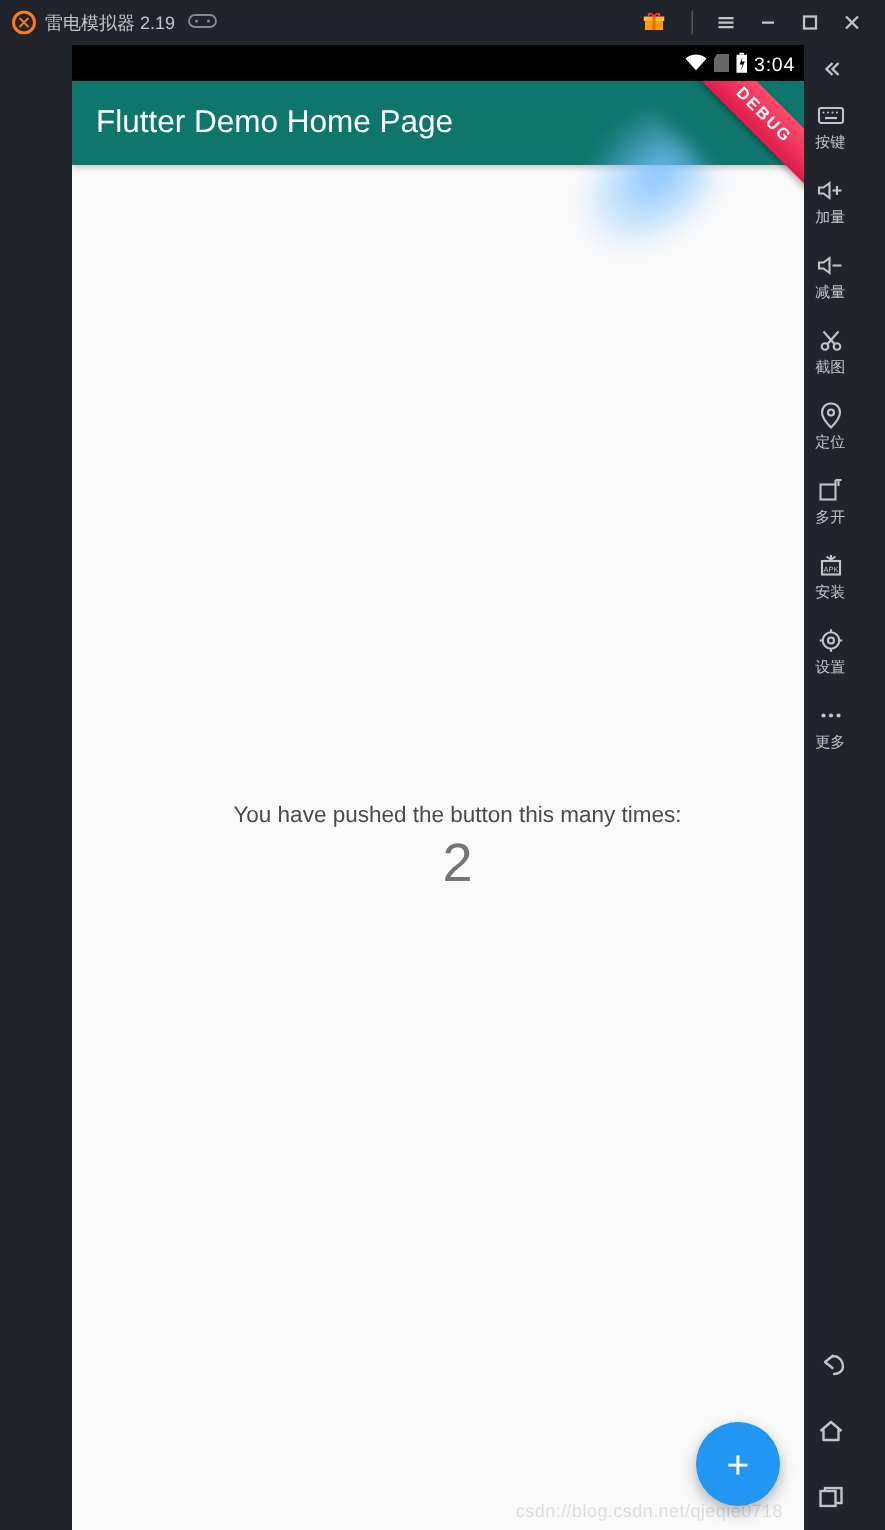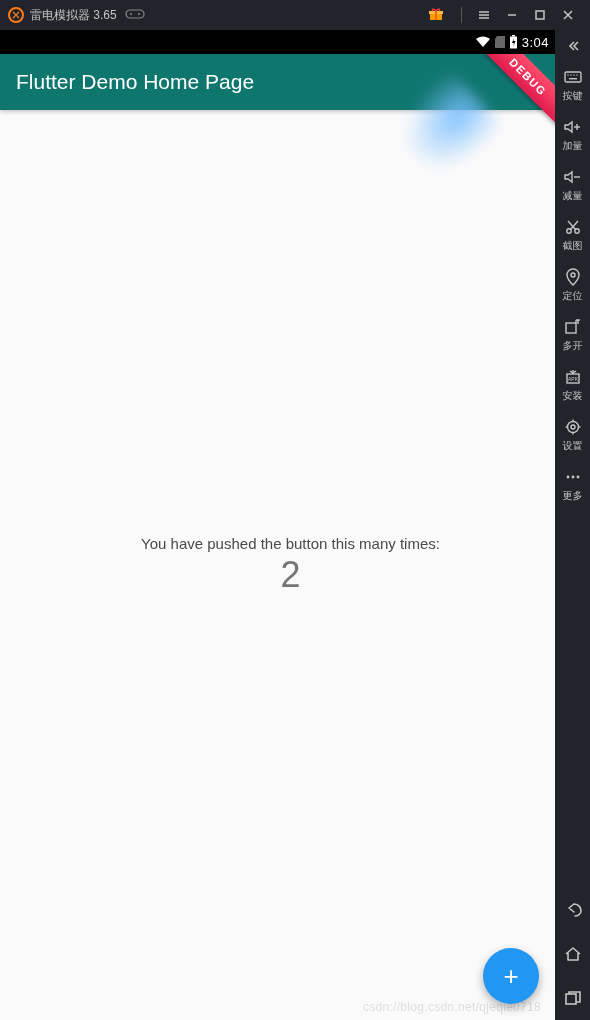--- a/index.html
+++ b/index.html
@@ -55,24 +55,25 @@
       cursor: pointer;
     }
     .titlebar .winbtn svg { stroke: #c4c4c4; }
 
     
     .main-row {
       display: flex;
       height: calc(100% - 30px);
     }
     .phone-area {
-      width: 555px;
+      width: 488px;
       height: 100%;
       background: #000;
       position: relative;
+      margin-left: 48px;
     }
     .right-toolbar {
       width: 35px;
       background: #21252b;
       display: flex;
       flex-direction: column;
       align-items: flex-start;
       color: #c4c4c4;
       font-size: 10px;
       padding-top: 4px;
@@ -240,21 +241,21 @@
 </head>
 <body>
 
 <div class="titlebar">
   <span class="logo">
     <svg width="16" height="16" viewBox="0 0 16 16">
         <circle cx="8" cy="8" r="7" fill="none" stroke="#ff7a18" stroke-width="2"></circle>
         <path d="M5 5 L11 11 M11 5 L5 11" stroke="#ff7a18" stroke-width="1.2"></path>
       </svg>
   </span>
-  <span><span>雷电模拟器</span> <span>3.65</span></span>
+  <span><span>雷电模拟器</span> <span>2.19</span></span>
   <span class="controller-icon">
     <svg width="20" height="12" viewBox="0 0 20 12">
         <rect x="1" y="2" width="18" height="8" rx="4" fill="none" stroke="#888" stroke-width="1.2"></rect>
         <circle cx="6" cy="6" r="1" fill="#888"></circle>
         <circle cx="14" cy="6" r="1" fill="#888"></circle>
       </svg>
   </span>
   <span class="spacer"></span>
   <span class="gift-icon">
     <svg width="14" height="14" viewBox="0 0 14 14">

